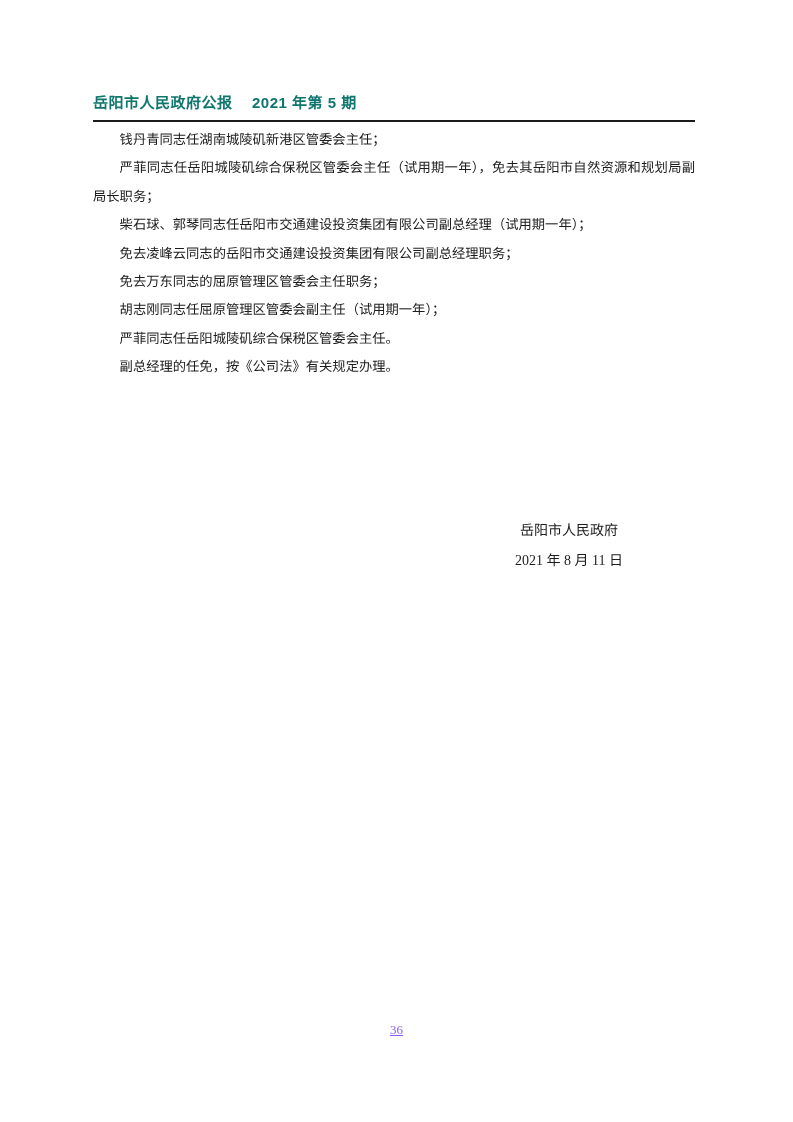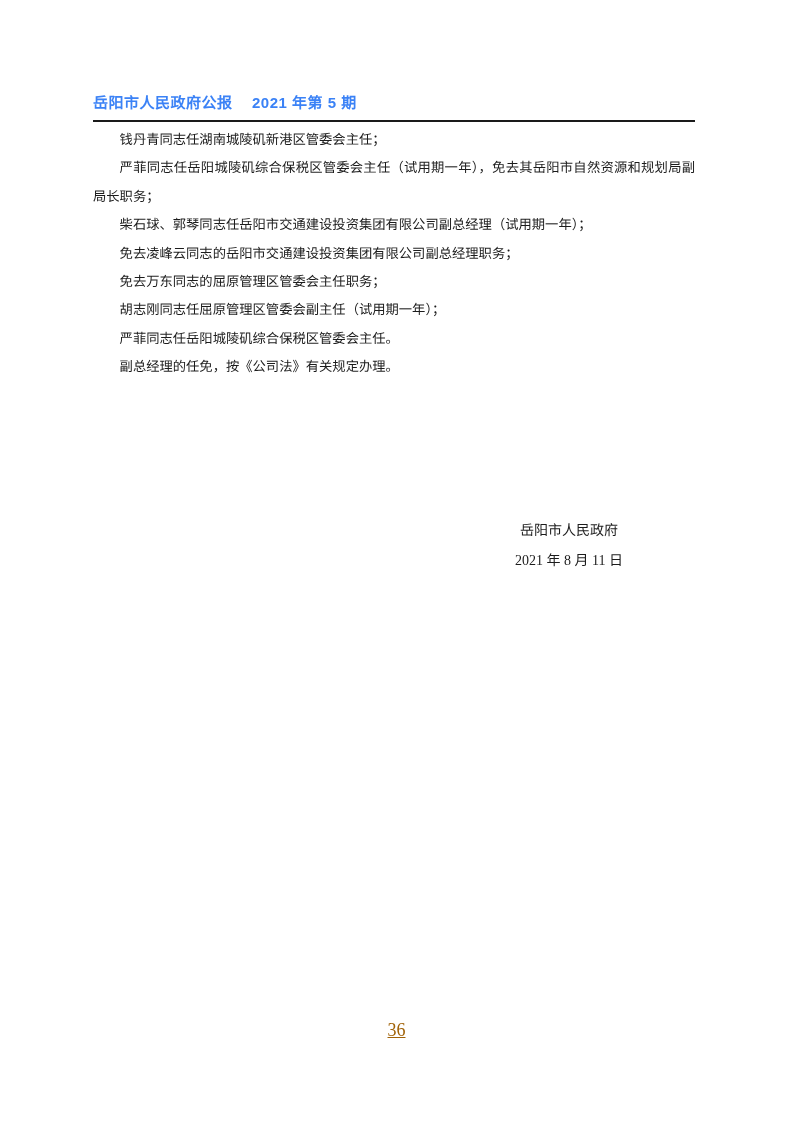--- a/index.html
+++ b/index.html
@@ -19,21 +19,21 @@
   .gazette-header {
     position: absolute;
     left: 93px;
     top: 94px;
     width: 602px;
     font-family: "Liberation Sans", "DejaVu Sans", sans-serif;
     font-weight: bold;
     font-size: 15px;
     line-height: 17px;
     letter-spacing: 0.5px;
-    color: #3b82f6;
+    color: #0f766e;
     border-bottom: 2px solid #1a1a1a;
     padding-bottom: 9px;
     white-space: nowrap;
   }
   .gazette-issue {
     margin-left: 1.3em;
   }
   .doc-body {
     position: absolute;
     left: 93px;
@@ -63,23 +63,23 @@
     font-size: 14px;
     line-height: 30px;
     color: #1c1c1c;
   }
   .page-number {
     position: absolute;
     left: 0;
     top: 1022px;
     width: 100%;
     text-align: center;
-    font-size: 18px;
+    font-size: 13px;
     line-height: 16px;
-    color: #a16207;
+    color: #8b5cf6;
     text-decoration: underline;
   }
 </style>
 </head>
 <body>
 
 <div class="page">
 
   <div class="gazette-header">
     <span>岳阳市人民政府公报</span><span class="gazette-issue">2021 年第 5 期</span>

